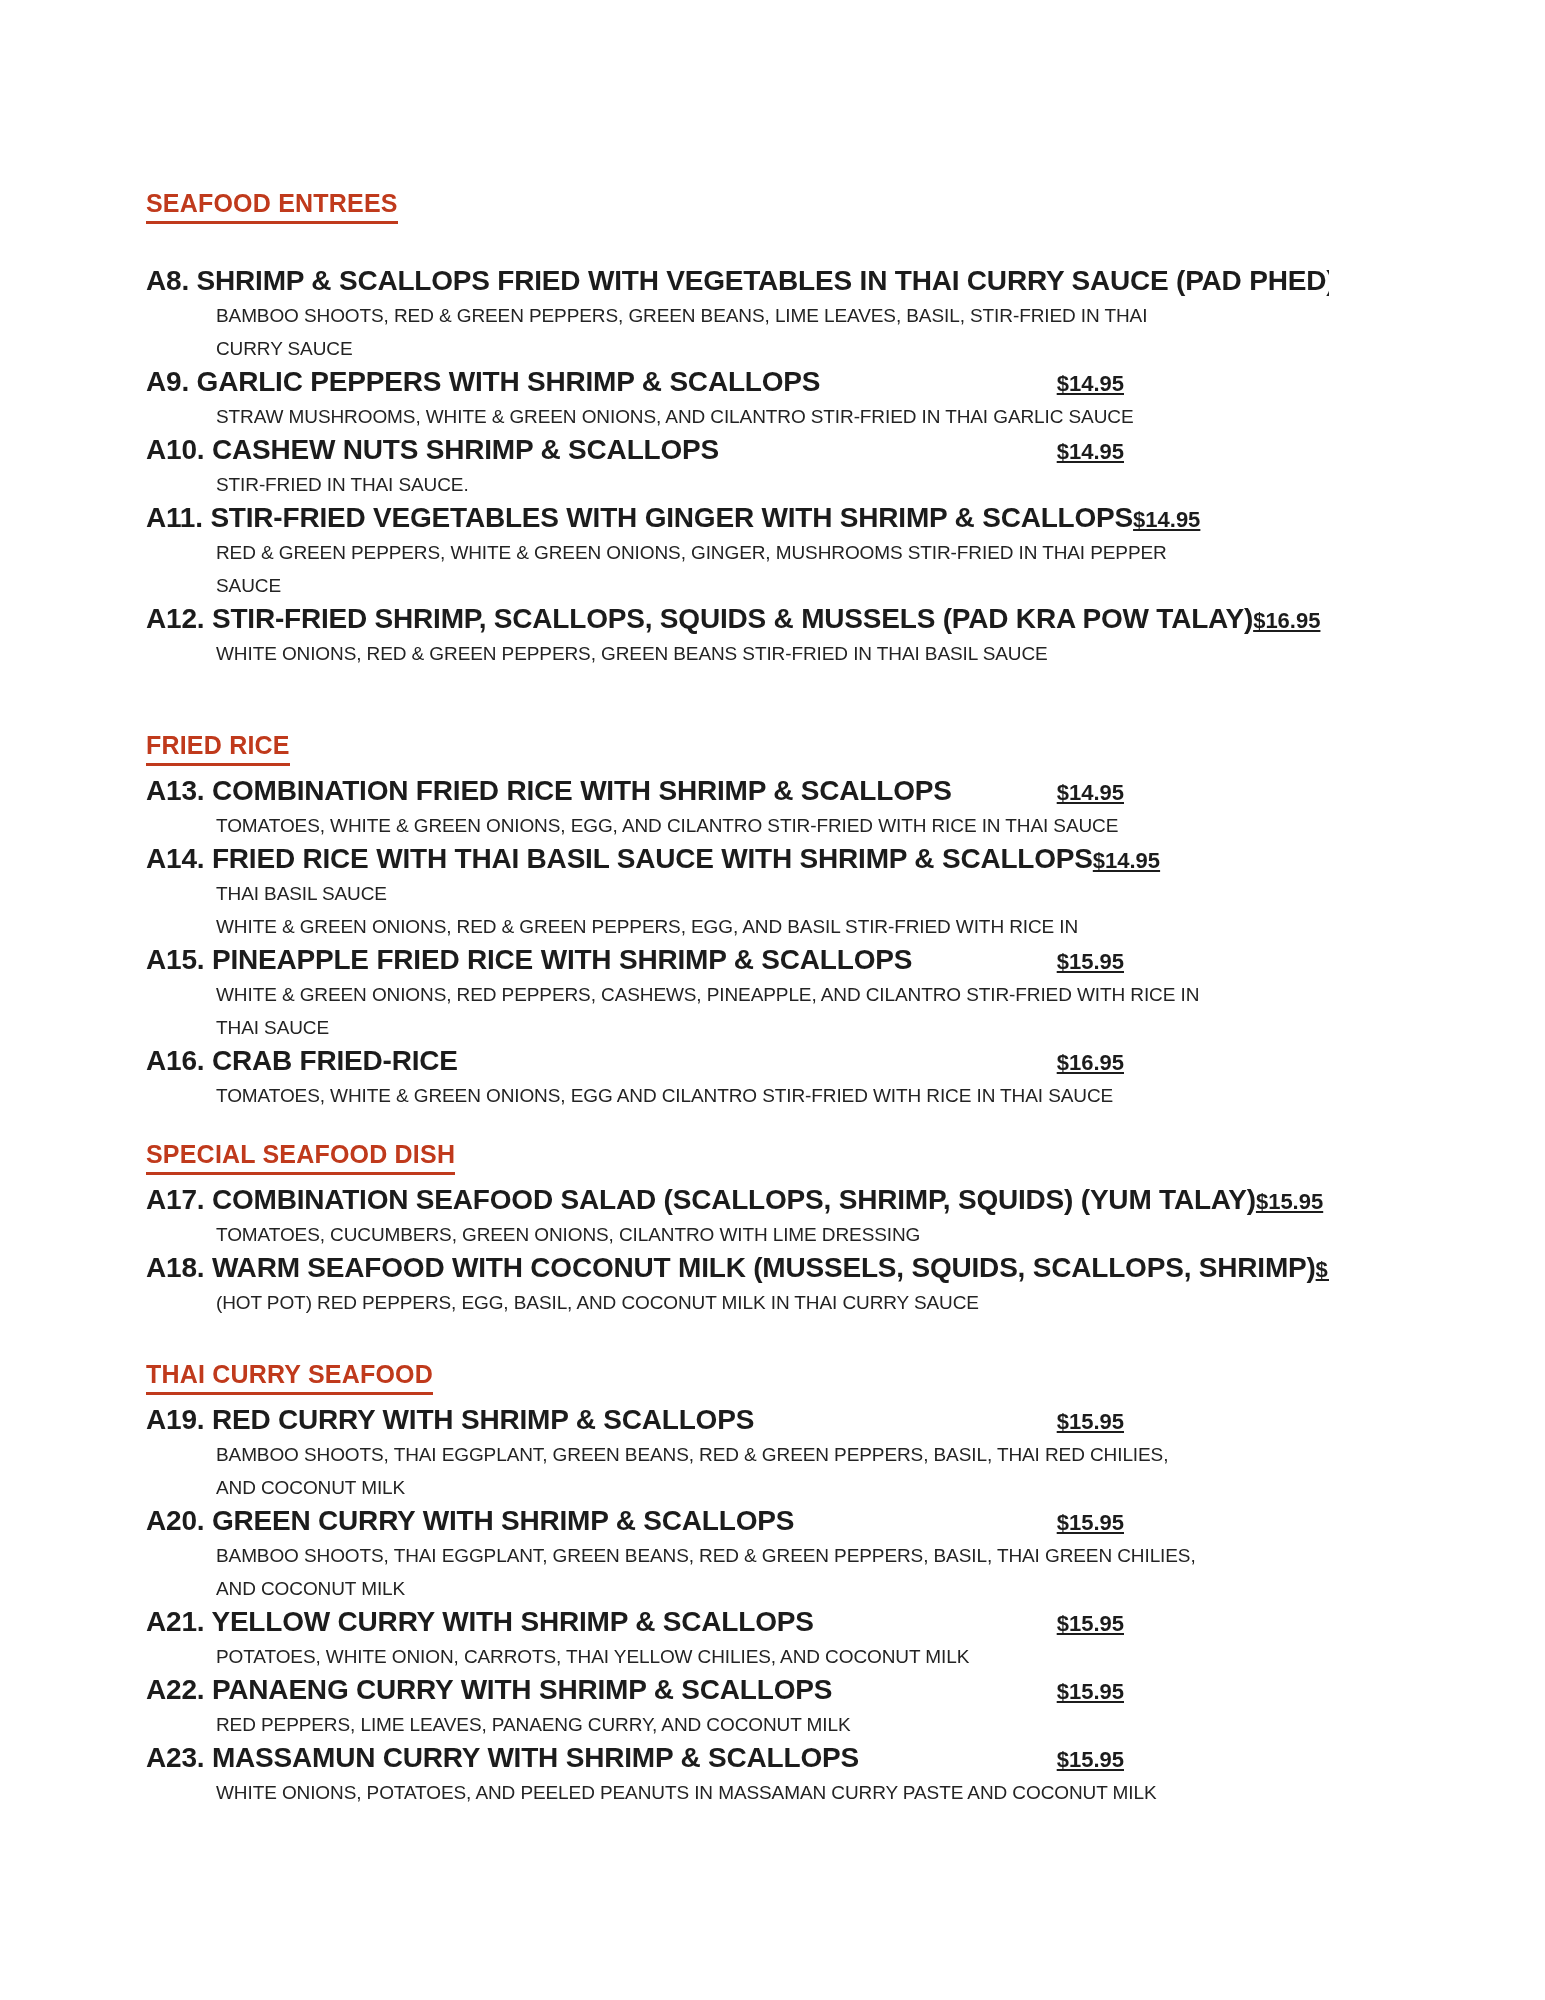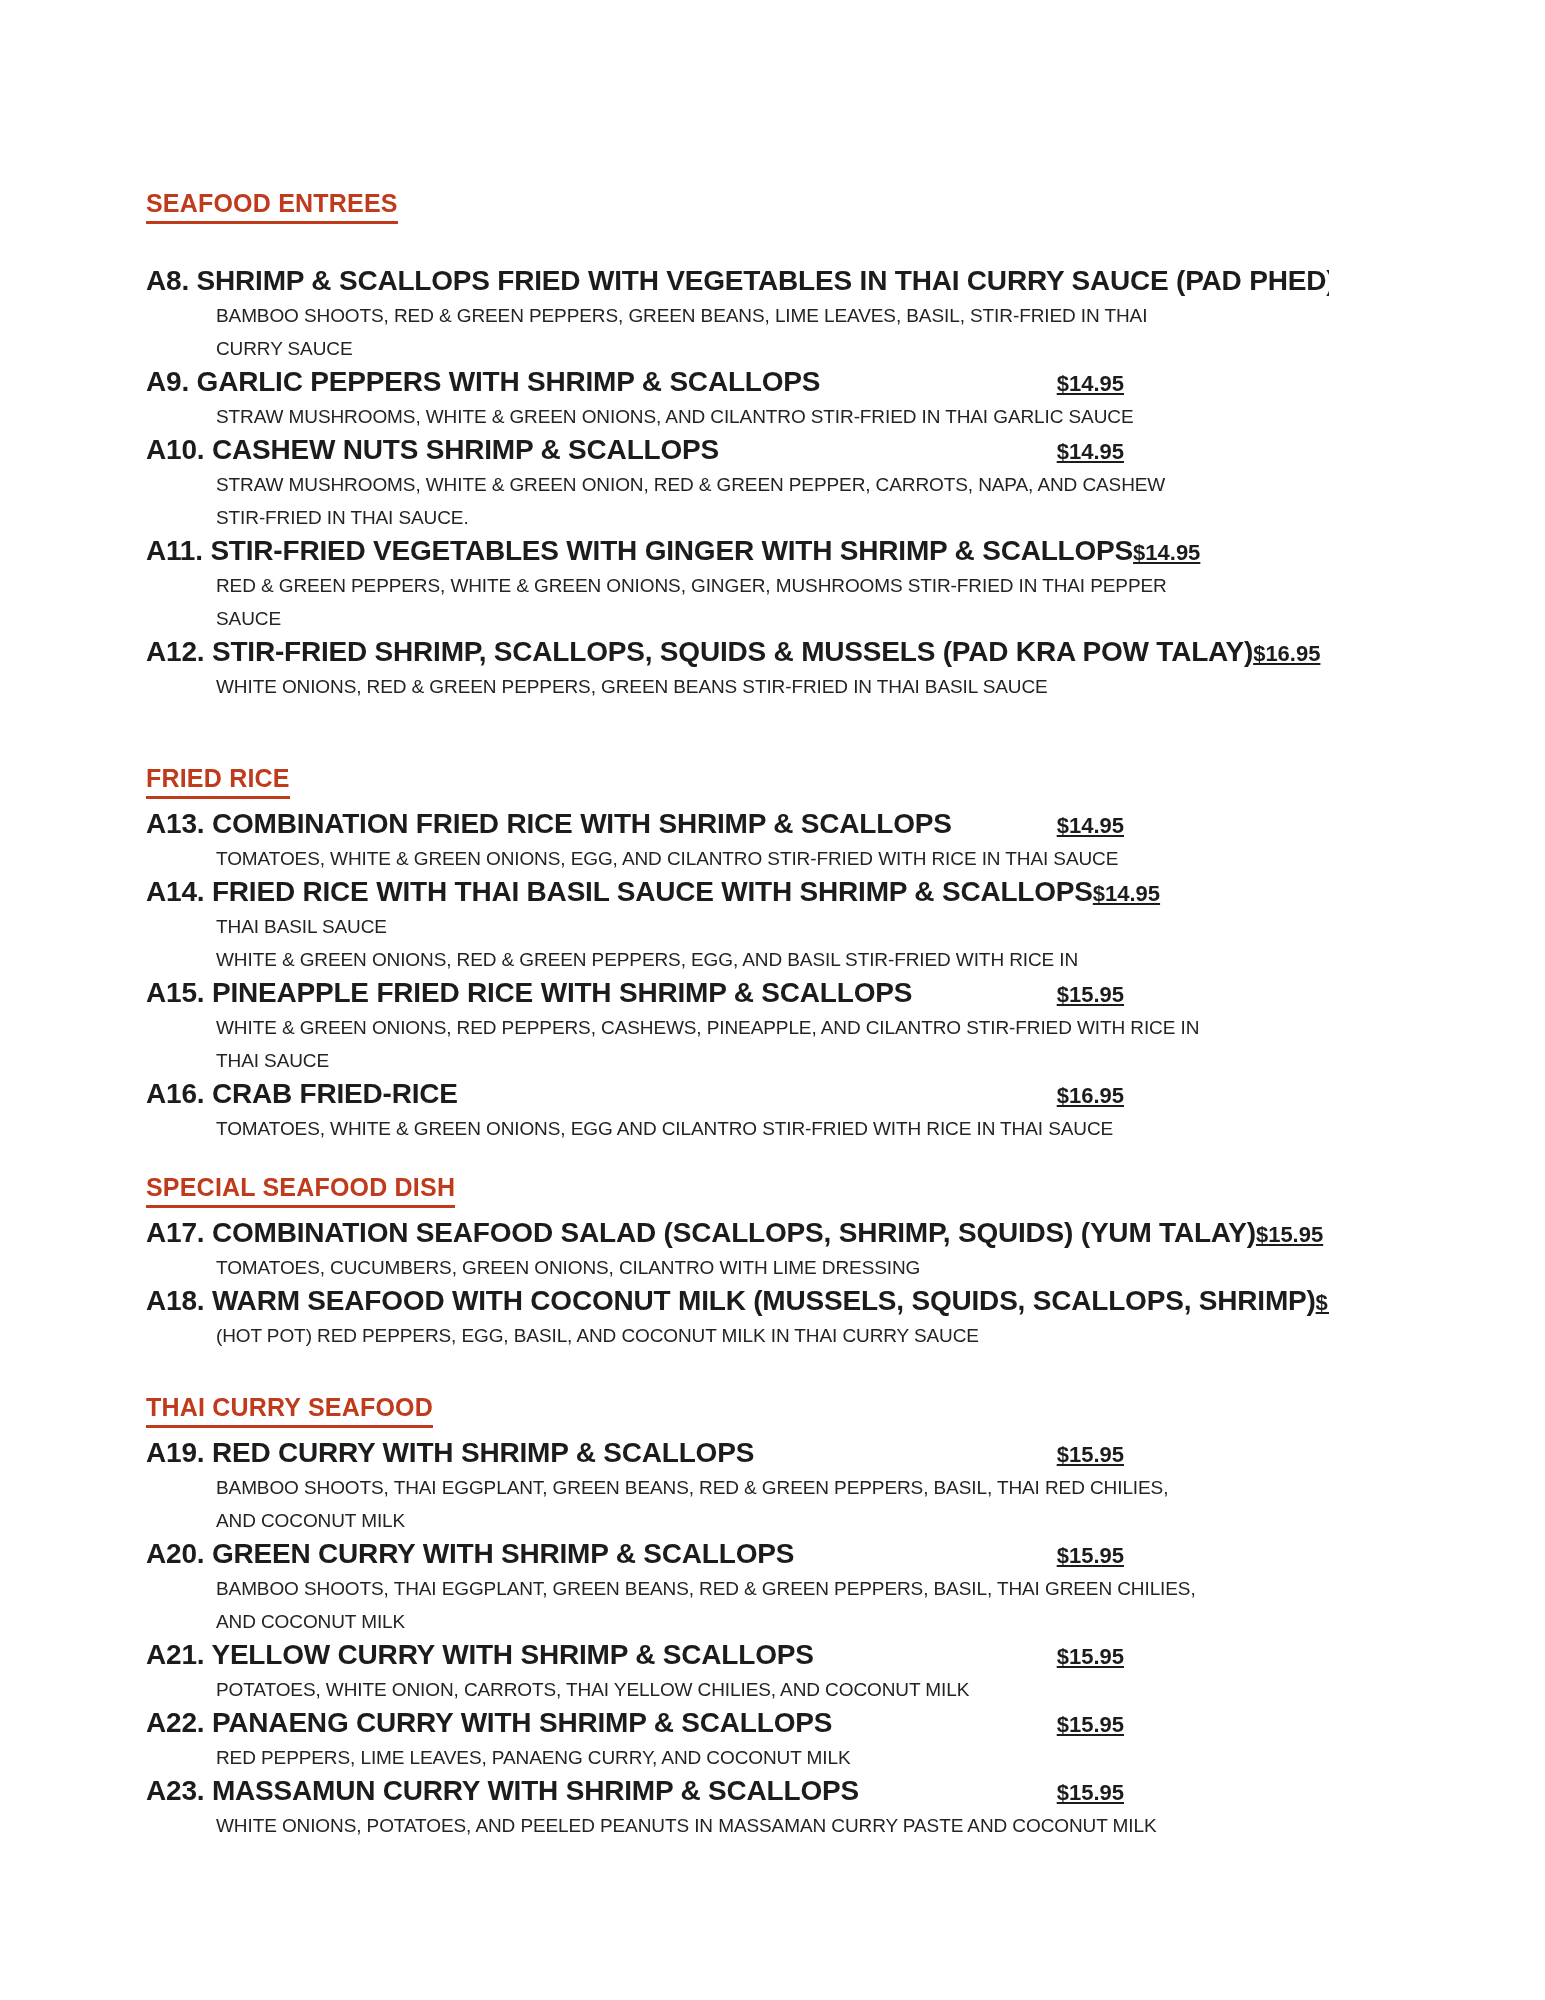--- a/index.html
+++ b/index.html
@@ -101,21 +101,20 @@
             <div class="desc-line">STRAW MUSHROOMS, WHITE &amp; GREEN ONIONS, AND CILANTRO STIR-FRIED IN THAI GARLIC SAUCE</div>
           </div>
   </div>
 
   <div class="item">
     <div class="item-head">
       <span class="item-title">A10. CASHEW NUTS SHRIMP &amp; SCALLOPS</span>
       <span class="item-price">$14.95</span>
     </div>
     <div class="item-desc">
-            <div class="desc-line">STRAW MUSHROOMS, WHITE &amp; GREEN ONION, RED &amp; GREEN PEPPER, CARROTS, NAPA, AND CASHEW</div>
             <div class="desc-line">STIR-FRIED IN THAI SAUCE.</div>
           </div>
   </div>
 
   <div class="item">
     <div class="item-head">
       <span class="item-title">A11. STIR-FRIED VEGETABLES WITH GINGER WITH SHRIMP &amp; SCALLOPS</span>
       <span class="item-price">$14.95</span>
     </div>
     <div class="item-desc">

